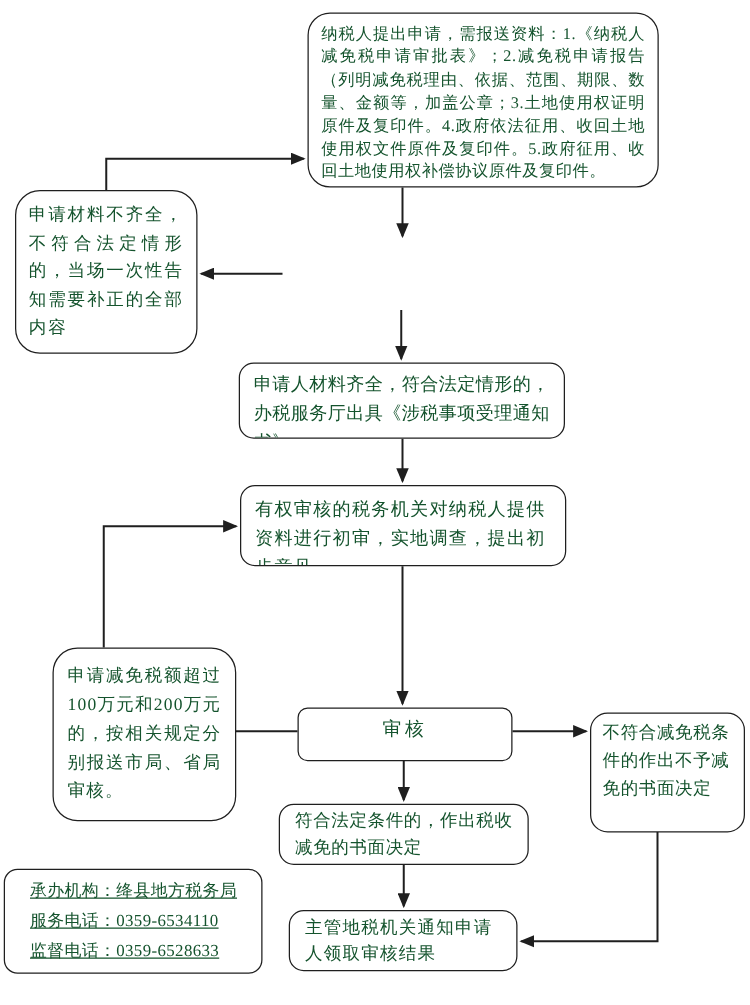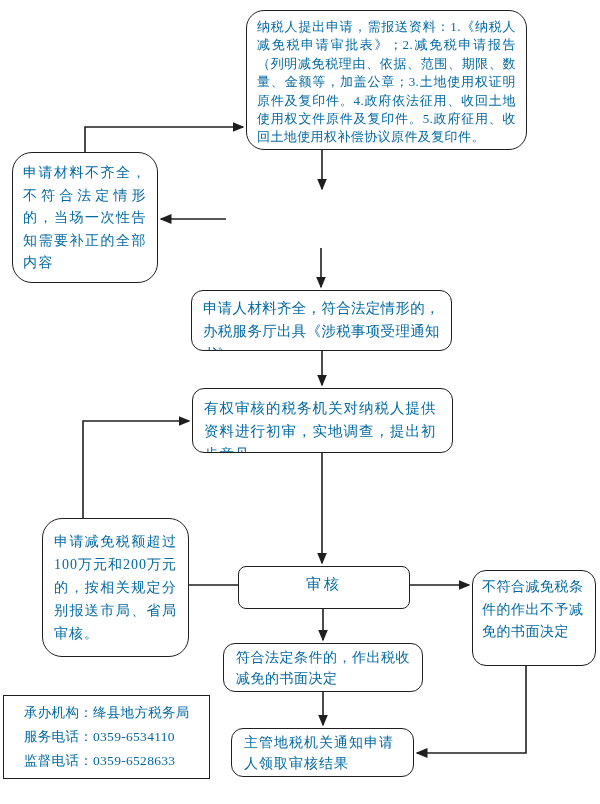--- a/index.html
+++ b/index.html
@@ -1,27 +1,27 @@
 <!DOCTYPE html>
 <html><head>
 <meta charset="utf-8">
 <style>
   html,body{margin:0;padding:0;background:#fff;}
   #canvas{
     position:relative;width:600px;height:804px;background:#ffffff;
-    font-family:"Liberation Serif","DejaVu Serif",serif;color:#0369a1;
+    font-family:"Liberation Serif","DejaVu Serif",serif;color:#14532d;
     overflow:hidden;
   }
   #connectors{position:absolute;left:0;top:0;z-index:0;}
   .node{
     position:absolute;z-index:1;background:#fff;
     border:1.6px solid #1f1f1f;border-radius:14px;
     box-sizing:border-box;overflow:hidden;
   }
-  .square{border-radius:0;}
+  .square{border-radius:11px;text-decoration:underline;}
   #node-submit{left:246px;top:10px;width:281px;height:140px;border-radius:18px;
     padding:7px 10px;font-size:13px;line-height:18.4px;letter-spacing:0.4px;text-align:justify;}
   #node-incomplete{left:12px;top:152px;width:146px;height:131px;border-radius:20px;
     padding:9px 10px;font-size:14px;line-height:22.5px;letter-spacing:1.5px;text-align:justify;}
   #node-formal{left:226px;top:192px;width:196px;height:56px;border-radius:12px;
     padding:6px 12px;font-size:14.5px;line-height:21.5px;letter-spacing:1px;}
   #node-acceptance{left:191px;top:290px;width:261px;height:61px;border-radius:12px;
     padding:6px 11px;font-size:14.5px;line-height:23px;letter-spacing:0.3px;}
   #node-preliminary{left:192px;top:388px;width:261px;height:65px;border-radius:12px;
     padding:8px 11px;font-size:14.5px;line-height:23px;letter-spacing:1px;}

